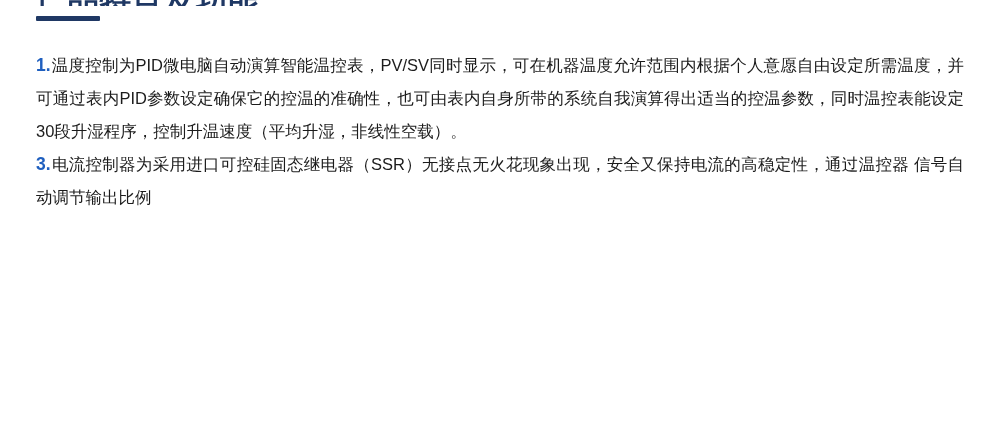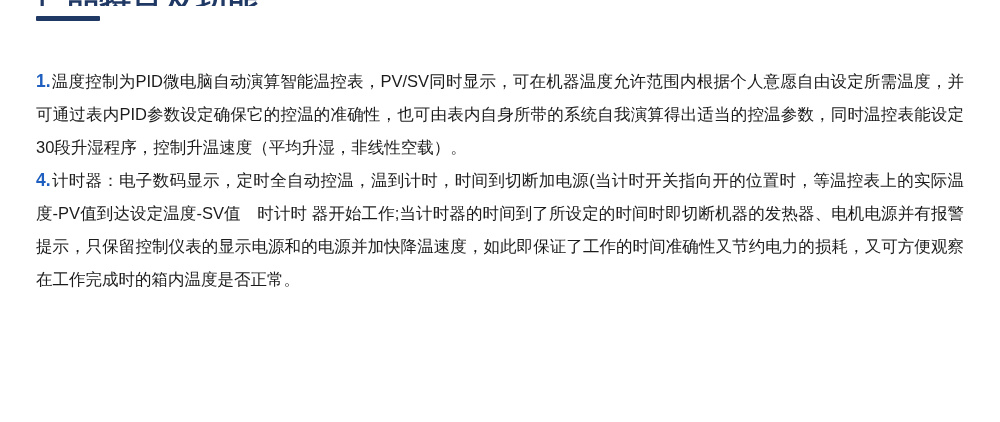--- a/index.html
+++ b/index.html
@@ -39,21 +39,21 @@
     overflow: hidden;
   }
   .title-rule {
     width: 64px;
     height: 5px;
     background: #1f3864;
     margin-top: 10px;
     border-radius: 1px;
   }
   .content {
-    margin-top: 44px;
+    margin-top: 28px;
   }
   .item {
     font-size: 16.5px;
     line-height: 33px;
     color: #1b1b1b;
     text-align: justify;
     margin: 0;
   }
   .num {
     color: #1f5fbf;
@@ -75,20 +75,20 @@
     <div class="title-rule"></div>
   </div>
 
   <div class="content clip-bottom">
 
     <p class="item">
       <span class="num">1.</span><span>温度控制为PID微电脑自动演算智能温控表，PV/SV同时显示，可在机器温度允许范围内根据个人意愿自由设定所需温度，并可通过表内PID参数设定确保它的控温的准确性，也可由表内自身所带的系统自我演算得出适当的控温参数，同时温控表能设定30段升湿程序，控制升温速度（平均升湿，非线性空载）。</span>
     </p>
 
 
+    <p class="item">
+      <span class="num">3.</span><span>电流控制器为采用进口可控硅固态继电器（SSR）无接点无火花现象出现，安全又保持电流的高稳定性，通过温控器 信号自动调节输出比例</span>
+    </p>
 
-    <p class="item">
-      <span class="num">4.</span><span>计时器：电子数码显示，定时全自动控温，温到计时，时间到切断加电源(当计时开关指向开的位置时，等温控表上的实际温度-PV值到达设定温度-SV值　时计时 器开始工作;当计时器的时间到了所设定的时间时即切断机器的发热器、电机电源并有报警提示，只保留控制仪表的显示电源和的电源并加快降温速度，如此即保证了工作的时间准确性又节约电力的损耗，又可方便观察在工作完成时的箱内温度是否正常。</span>
-    </p>
 
   </div>
 
 </div>
 
 </body></html>

